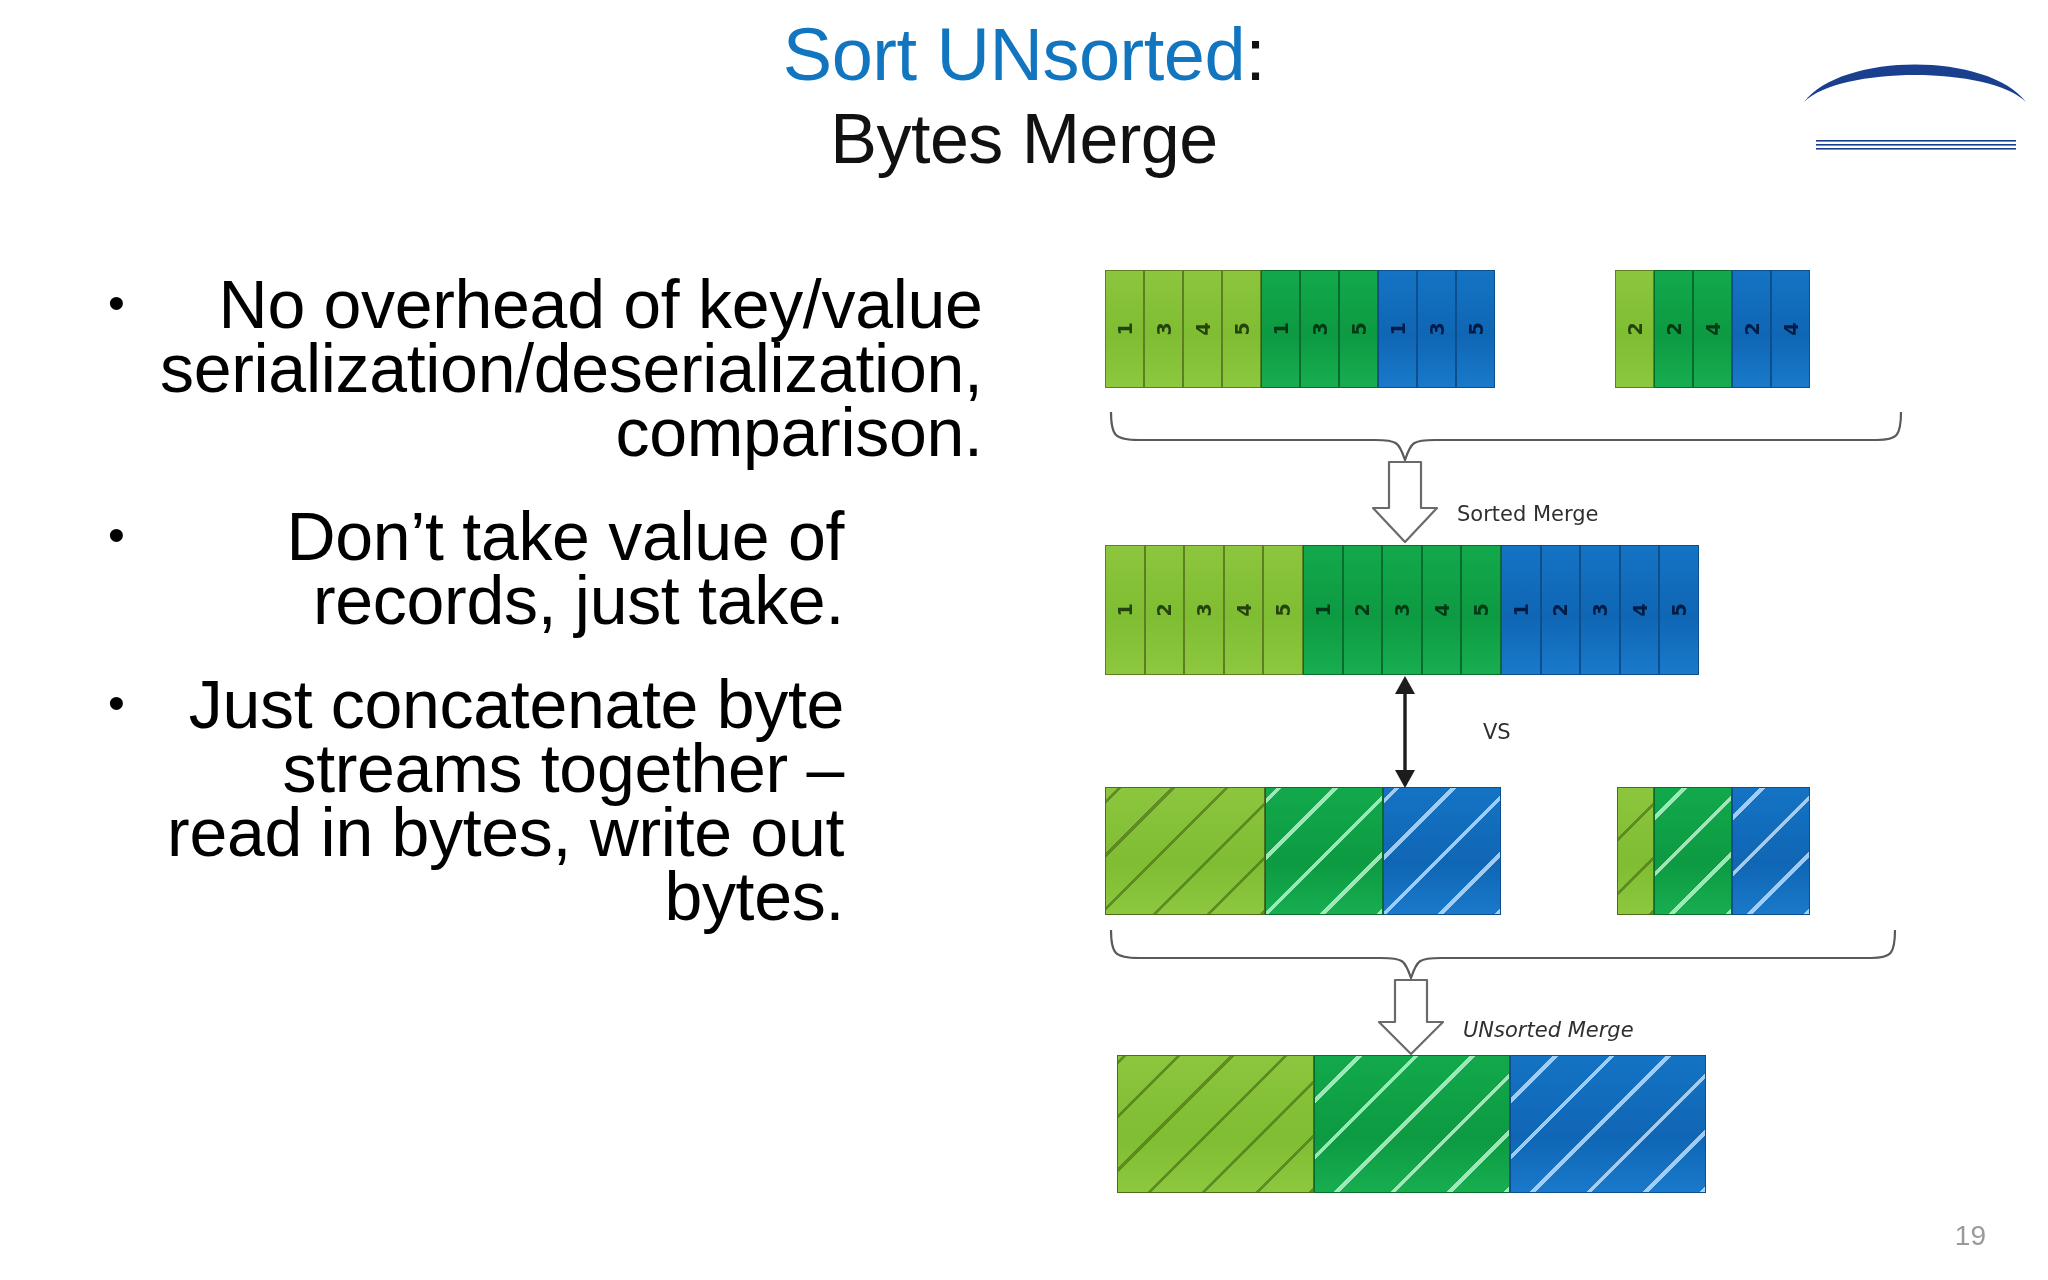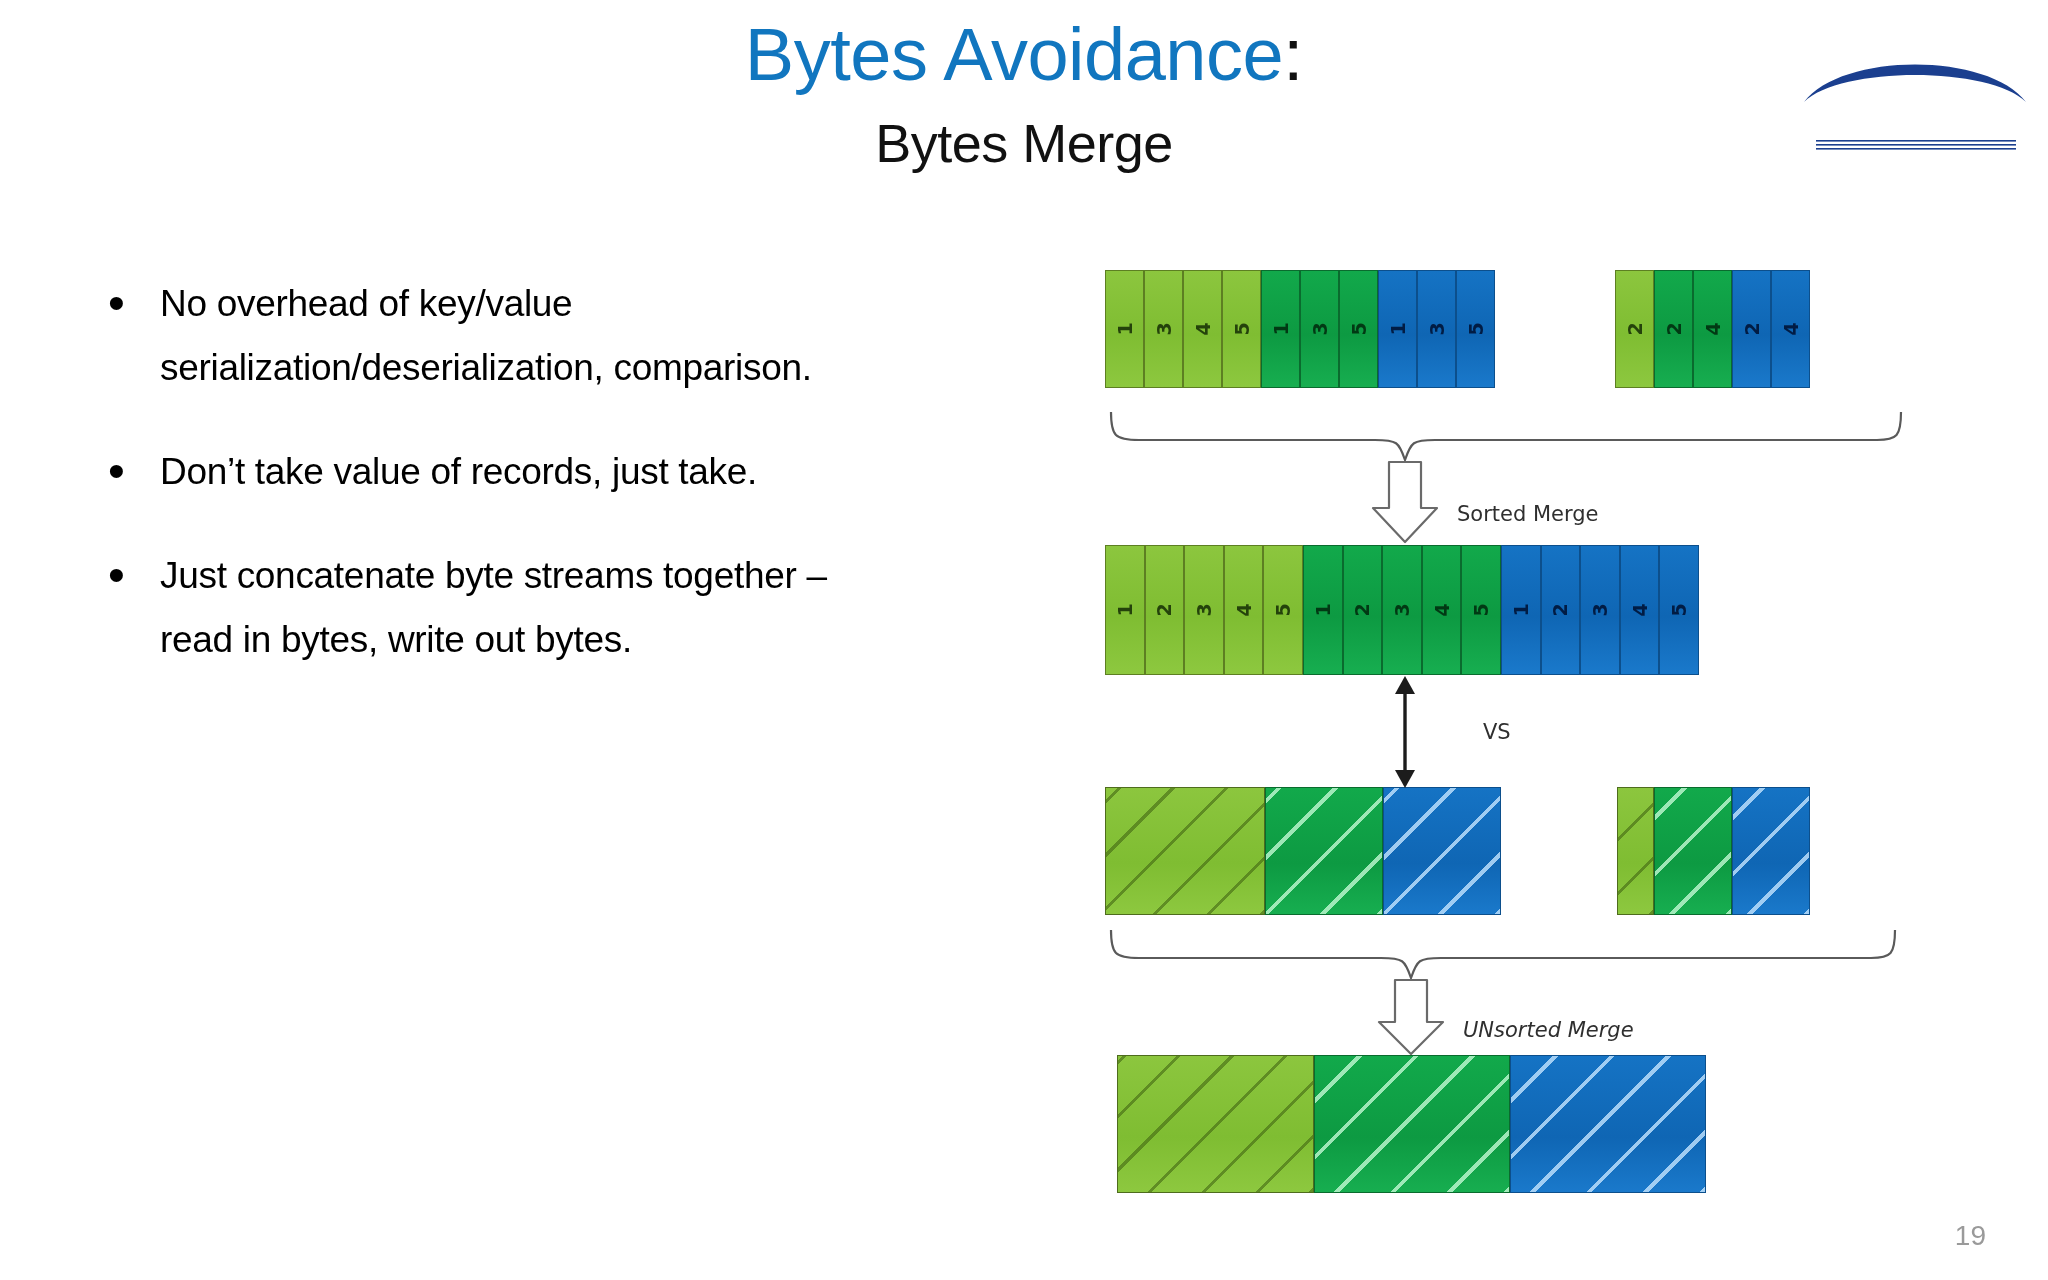--- a/index.html
+++ b/index.html
@@ -23,24 +23,24 @@
     line-height: 1.0;
   }
   #title-line1 {
     font-size: 74px;
     font-weight: 400;
     letter-spacing: -0.5px;
   }
   #title-main { color: #1176bf; }
   #title-colon { color: #111111; }
   #title-line2 {
-    font-size: 54px;
+    font-size: 70px;
     font-weight: 400;
     color: #111111;
-    margin-top: 24px;
+    margin-top: 12px;
     letter-spacing: -0.5px;
   }
 
   
   #logo {
     position: absolute;
     left: 1800px; top: 44px;
     width: 230px; height: 112px;
   }
   #logo-arc {
@@ -81,23 +81,24 @@
   .bullet-dot {
     flex: 0 0 auto;
     width: 52px;
     font-size: 48px;
     line-height: 62px;
     text-align: left;
     padding-left: 4px;
   }
   .bullet-text {
     flex: 1 1 auto;
-    font-size: 37px;
+    font-size: 68px;
     line-height: 64px;
     letter-spacing: -0.3px;
+    text-align: right;
   }
   .bullet-text .it { }
 
   
   #diagram {
     position: absolute;
     left: 1105px; top: 270px;
     width: 820px; height: 940px;
   }
   .cellrow {
@@ -181,21 +182,21 @@
     right: 62px; bottom: 28px;
     font-size: 28px;
     color: #9a9a9a;
   }
 </style>
 </head>
 <body>
 
 <div id="title-block">
   <div id="title-line1">
-    <span id="title-main">Bytes Avoidance</span><span id="title-colon">:</span>
+    <span id="title-main">Sort UNsorted</span><span id="title-colon">:</span>
   </div>
   <div id="title-line2">Bytes Merge</div>
 </div>
 
 <div id="logo">
   <svg id="logo-arc" viewBox="0 0 230 62">
     <path d="M4 58 C 42 8, 188 8, 226 58 C 190 22, 40 22, 4 58 Z" fill="#1b3f8f"></path>
   </svg>
   <svg id="logo-underline" viewBox="0 0 200 10">
     <rect x="0" y="0" width="200" height="1.6" fill="#1b3f8f"></rect>

